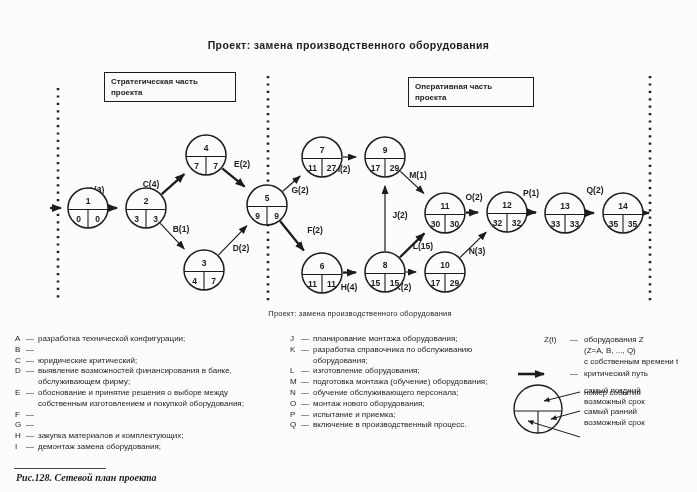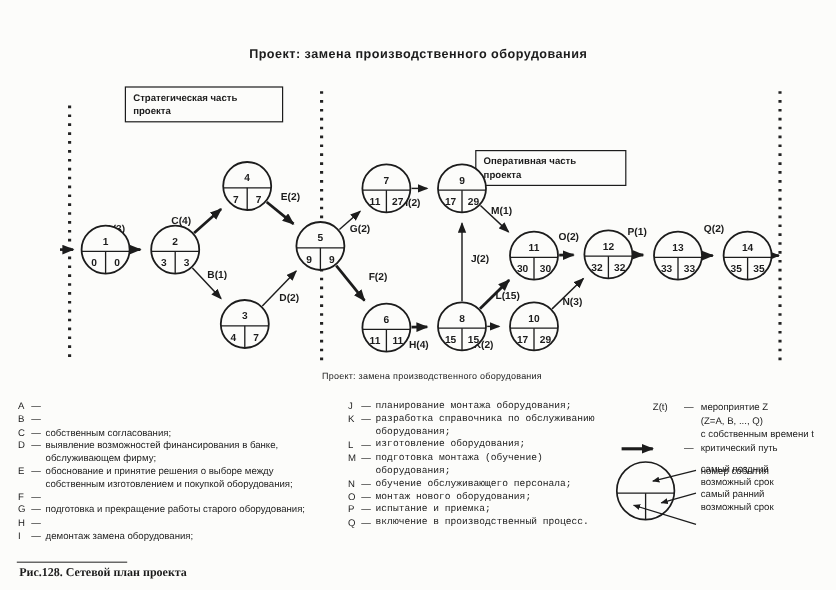--- a/index.html
+++ b/index.html
@@ -12,42 +12,42 @@
   .abs{position:absolute;}
   .page-title{
     left:0;right:0;top:39px;text-align:center;
     font-size:10.5px;font-weight:bold;letter-spacing:.4px;
   }
   .part-box{
     border:1.2px solid #1c1c1c;font-size:8px;font-weight:bold;
     line-height:1.4;padding:3px 6px;white-space:pre-line;background:#fcfcfa;
   }
   #box-strategic{left:104px;top:72px;width:118px;}
-  #box-operative{left:396px;top:77px;width:112px;margin-top:48px;}
+  #box-operative{left:408px;top:77px;width:112px;}
   #net-svg{left:0;top:0;}
   .edge-label{font:bold 8.5px "Liberation Sans",sans-serif;fill:#1c1c1c;}
   .node-num{font:bold 8.5px "Liberation Sans",sans-serif;fill:#1c1c1c;}
   .node-val{font:bold 8.5px "Liberation Sans",sans-serif;fill:#1c1c1c;}
   .diagram-caption{
     left:180px;top:309px;width:360px;text-align:center;font-size:7.5px;letter-spacing:.2px;
   }
   .legend-col{font-size:8px;line-height:10.8px;}
   #legend-left{left:15px;top:334px;width:268px;}
   #legend-right{left:290px;top:334px;width:242px;}
   .legend-item{display:flex;align-items:flex-start;}
   .lg-letter{width:11px;flex:none;}
   .lg-dash{width:12px;flex:none;}
   #legend-left .lg-text{width:238px;flex:none;}
-  #legend-right .lg-text{width:196px;flex:none;font-family:Liberation Mono, monospace;}
+  #legend-right .lg-text{width:196px;flex:none;}
   .fr{font-size:8px;line-height:10.5px;}
   .fr-dash{position:absolute;left:570px;width:12px;text-align:left;}
   .fr-text{position:absolute;left:584px;}
   .figure-caption{
     left:16px;top:472px;
-    font-family:"Liberation Serif",serif;font-weight:bold;font-size:10px;
+    font-family:"Liberation Serif",serif;font-style:italic;font-weight:bold;font-size:10px;
   }
   .caption-rule{left:14px;top:468px;width:92px;height:1px;background:#444;}
 </style>
 </head>
 <body>
 
 <div class="abs page-title">Проект: замена производственного оборудования</div>
 
 <div class="abs part-box" id="box-strategic">Стратегическая часть
 проекта</div>
@@ -270,31 +270,32 @@
     <line x1="580" y1="437" x2="528" y2="421" stroke="#1c1c1c" stroke-width="1" marker-end="url(#ah-thin)"></line>
   </g>
 </svg>
 
 <div class="abs diagram-caption">Проект: замена производственного оборудования</div>
 
 <div class="abs legend-col" id="legend-left">
   <div class="legend-item">
     <span class="lg-letter">A</span>
     <span class="lg-dash">—</span>
+    <span class="lg-text">разработка технической конфигурации;</span>
   </div>
 
   <div class="legend-item">
     <span class="lg-letter">B</span>
     <span class="lg-dash">—</span>
   </div>
 
   <div class="legend-item">
     <span class="lg-letter">C</span>
     <span class="lg-dash">—</span>
-    <span class="lg-text">собственным согласования;</span>
+    <span class="lg-text">юридические критический;</span>
   </div>
 
   <div class="legend-item">
     <span class="lg-letter">D</span>
     <span class="lg-dash">—</span>
     <span class="lg-text">выявление возможностей финансирования в банке, обслуживающем фирму;</span>
   </div>
 
   <div class="legend-item">
     <span class="lg-letter">E</span>
@@ -303,26 +304,26 @@
   </div>
 
   <div class="legend-item">
     <span class="lg-letter">F</span>
     <span class="lg-dash">—</span>
   </div>
 
   <div class="legend-item">
     <span class="lg-letter">G</span>
     <span class="lg-dash">—</span>
-    <span class="lg-text">подготовка и прекращение работы старого оборудования;</span>
   </div>
 
   <div class="legend-item">
     <span class="lg-letter">H</span>
     <span class="lg-dash">—</span>
+    <span class="lg-text">закупка материалов и комплектующих;</span>
   </div>
 
   <div class="legend-item">
     <span class="lg-letter">I</span>
     <span class="lg-dash">—</span>
     <span class="lg-text">демонтаж замена оборудования;</span>
   </div>
 </div>
 <div class="abs legend-col" id="legend-right">
   <div class="legend-item">
@@ -369,21 +370,21 @@
 
   <div class="legend-item">
     <span class="lg-letter">Q</span>
     <span class="lg-dash">—</span>
     <span class="lg-text">включение в производственный процесс.</span>
   </div>
 </div>
 
 <div class="abs fr" style="left:544px;top:335px;">Z(t)</div>
 <div class="abs fr fr-dash" style="top:335px;">—</div>
-<div class="abs fr fr-text" style="top:335px;">мероприятие Z</div>
+<div class="abs fr fr-text" style="top:335px;">оборудования Z</div>
 <div class="abs fr fr-text" style="top:346px;">(Z=A, B, ..., Q)</div>
 <div class="abs fr fr-text" style="top:357px;width:112px;">с собственным времени t</div>
 <div class="abs fr fr-dash" style="top:369px;">—</div>
 <div class="abs fr fr-text" style="top:369px;">критический путь</div>
 <div class="abs fr fr-text" style="top:388px;">номер события</div>
 <div class="abs fr fr-text" style="top:386px;width:82px;">самый поздний возможный срок</div>
 <div class="abs fr fr-text" style="top:407px;width:82px;">самый ранний возможный срок</div>
 
 <div class="abs caption-rule"></div>
 <div class="abs figure-caption">Рис.128. Сетевой план проекта</div>

